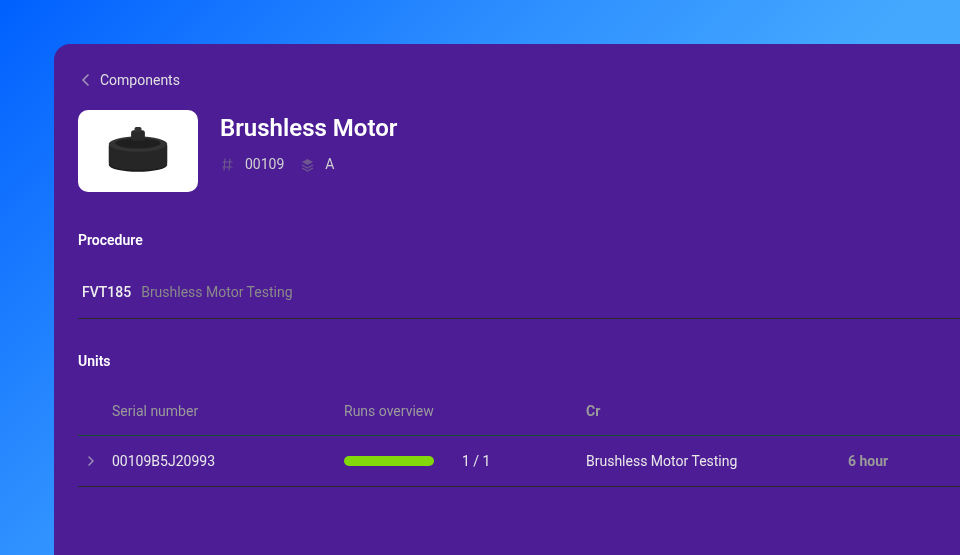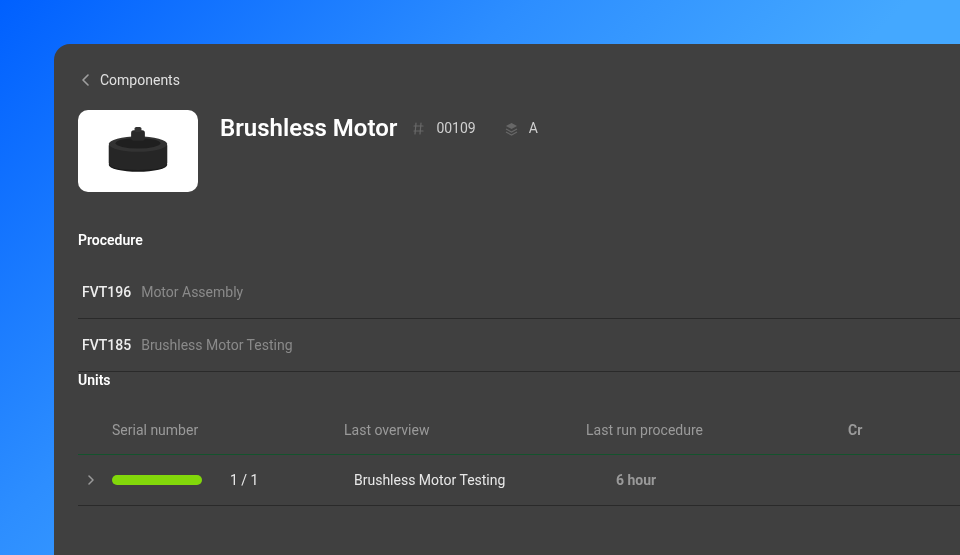--- a/index.html
+++ b/index.html
@@ -10,21 +10,21 @@
   background: linear-gradient(135deg, #0060ff 0%, #2d8eff 35%, #44a8ff 60%);
   overflow: hidden;
   position: relative;
 }
 .app-window {
   position: absolute;
   top: 44px;
   left: 54px;
   right: 0;
   bottom: 0;
-  background: #404040;
+  background: #4c1d95;
   border-radius: 16px 0 0 0;
   padding: 28px 0 0 24px;
   color: #e8e8e8;
   overflow: hidden;
 }
 .breadcrumb {
   display: flex;
   align-items: center;
   gap: 8px;
   margin-bottom: 22px;
@@ -51,30 +51,30 @@
 .thumb {
   width: 120px;
   height: 82px;
   background: #ffffff;
   border-radius: 10px;
   display: flex;
   align-items: center;
   justify-content: center;
 }
 .motor-svg { width: 88px; height: 62px; }
-.title-block { display: flex; flex-direction: row; gap: 14px; padding-top: 4px; }
+.title-block { display: flex; flex-direction: column; gap: 14px; padding-top: 4px; }
 .title {
   font-size: 24px;
   font-weight: 600;
   color: #ffffff;
 }
 .meta-row {
   display: flex;
   align-items: center;
-  gap: 28px;
+  gap: 16px;
 }
 .meta-item {
   display: flex;
   align-items: center;
   gap: 10px;
   color: #d0d0d0;
   font-size: 14px;
 }
 .meta-icon { opacity: 0.55; display: inline-flex; }
 .section-label {
@@ -94,21 +94,21 @@
 .proc-row:first-of-type { border-top: 1px solid #2a2a2a; }
 .proc-code {
   font-size: 14px;
   color: #eeeeee;
   font-weight: 500;
 }
 .proc-name {
   font-size: 14px;
   color: #8a8a8a;
 }
-.units-section { }
+.units-section { margin-top: 34px; }
 .units-header {
   display: flex;
   align-items: center;
   padding: 16px 4px;
   border-bottom: 1px solid #14532d;
   font-size: 14px;
   color: #9a9a9a;
 }
 .col-expand { width: 30px; }
 .col-serial { width: 232px; }
@@ -189,46 +189,42 @@
           </span>
           <span>A</span>
         </div>
       </div>
     </div>
   </div>
 
   <div class="procedures-section">
     <div class="section-label">Procedure</div>
     <div class="proc-row">
-      <span class="proc-code">FVT196</span>
-      <span class="proc-name">Motor Assembly</span>
-    </div>
-    <div class="proc-row">
       <span class="proc-code">FVT185</span>
       <span class="proc-name">Brushless Motor Testing</span>
     </div>
   </div>
 
   <div class="units-section">
     <div class="section-label">Units</div>
     <div class="units-header">
       <div class="col-expand"></div>
       <div class="col-serial">Serial number</div>
-      <div class="col-runs">Last overview</div>
-      <div class="col-last">Last run procedure</div>
+      <div class="col-runs">Runs overview</div>
       <div class="col-created">Cr</div>
     </div>
     <div class="unit-row">
       <div class="col-expand">
         <span class="expand-btn">
           <svg width="8" height="12" viewBox="0 0 8 12">
               <path d="M2 2 L6 6 L2 10" stroke="#c0c0c0" stroke-width="1.5" fill="none" stroke-linecap="round" stroke-linejoin="round"></path>
             </svg>
         </span>
       </div>
+      <div class="col-serial">00109B5J20993</div>
       <div class="col-runs">
         <div class="runs-cell">
           <div class="progress-bar"></div>
           <span class="runs-count">1 / 1</span>
         </div>
       </div>
       <div class="col-last">Brushless Motor Testing</div>
       <div class="col-created created-cell">6 hour</div>
     </div>
   </div>

